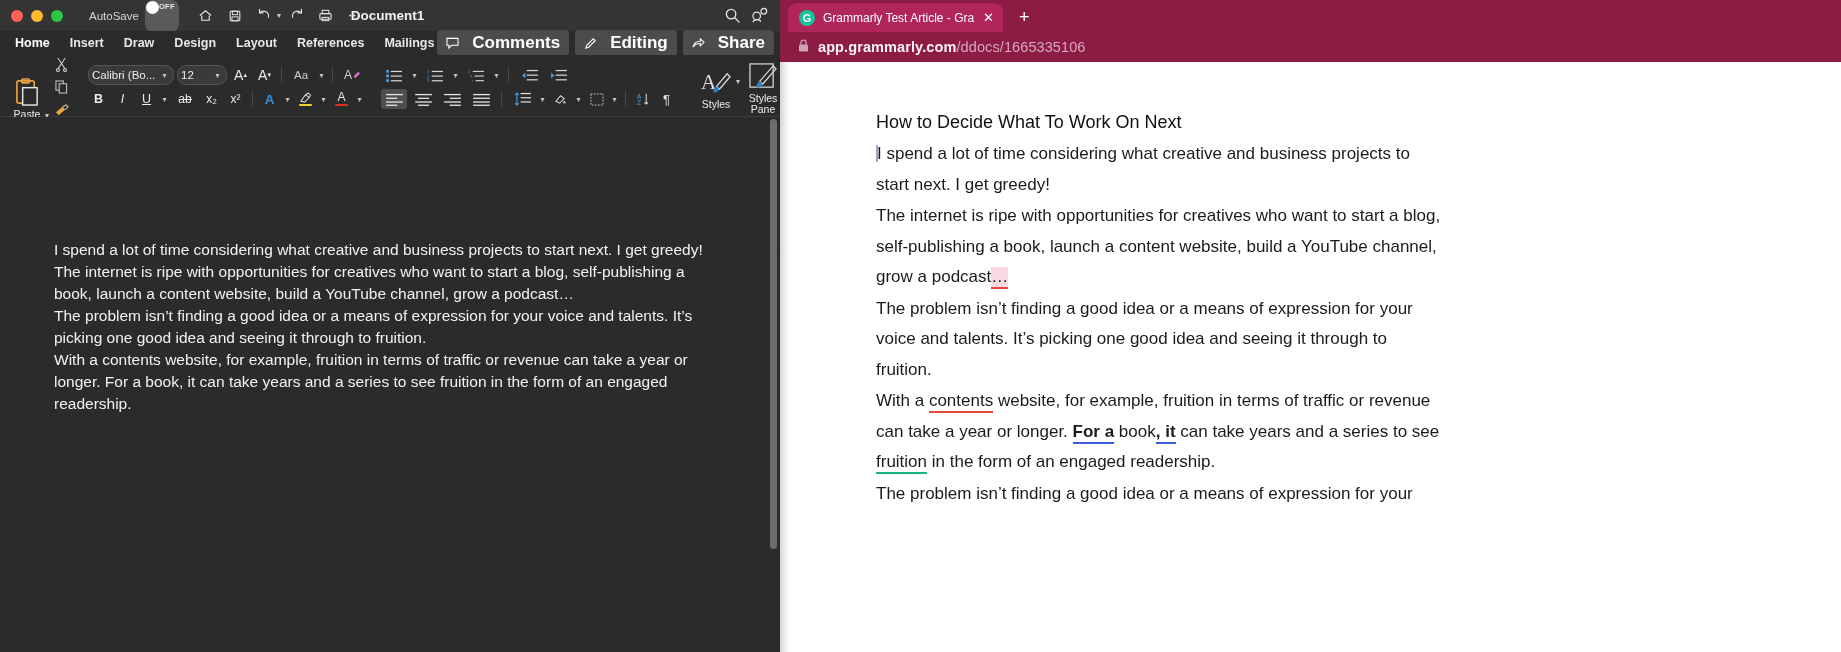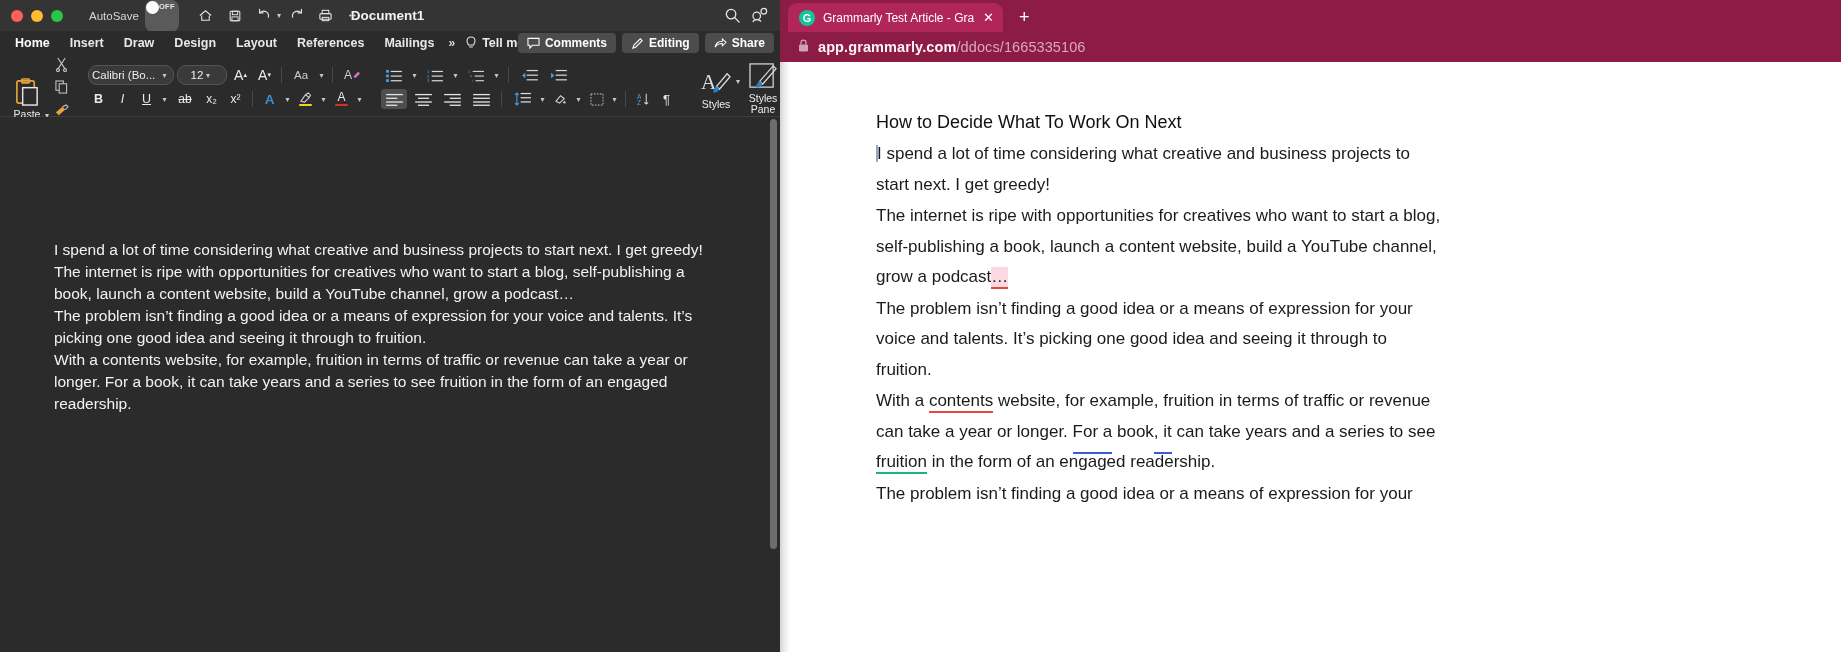--- a/index.html
+++ b/index.html
@@ -30,34 +30,34 @@
   .tb-right .ic { color:#e6e6e6; display:flex; }
 
   
   .w-tabs { height:24px; background:#2b2b2b; display:flex; align-items:center; padding-left:5px; position:relative;font-weight:bold; }
   .w-tab { color:#e8e8e8; font-size:12.5px; padding:0 10px; line-height:22px; white-space:nowrap; }
   .w-tab.active { color:#ffffff; position:relative; }
   .w-tab.active::after { content:""; position:absolute; left:8px; right:8px; bottom:-2px; height:1.5px; background:#b9b9b9; }
   .chev2 { color:#dcdcdc; font-size:12px; padding:0 4px; }
   .tellme { display:flex; align-items:center; gap:5px; color:#eaeaea; font-size:12.5px; padding-left:6px; }
   .tabs-right { position:absolute; right:6px; display:flex; gap:6px; align-items:center; }
-  .pill { display:flex; align-items:center; gap:5px; background:#4c4c4c; color:#fff; font-size:12px; padding:3px 9px; border-radius:4px; white-space:nowrap; }
+  .pill { display:flex; align-items:center; gap:13px; background:#4c4c4c; color:#fff; font-size:17px; padding:3px 9px; border-radius:4px; white-space:nowrap; }
 
   
   .w-ribbon { height:62px; background:#2b2b2b; display:flex; align-items:stretch; padding:3px 0 0 0; position:relative; border-bottom:1px solid #3d3d3d; }
   .rgroup { display:flex; align-items:center; padding:0 6px; height:100%; }
   .rsep { width:1px; background:#484848; margin:6px 2px; }
   .paste-blk { display:flex; flex-direction:column; align-items:center; justify-content:center; width:42px; color:#e9e9e9; font-size:10.5px; gap:1px; }
   .paste-row { display:flex; align-items:flex-end; }
   .clip-mini { display:flex; flex-direction:column; gap:3px; margin-left:2px; justify-content:center; }
   .font-rows { display:flex; flex-direction:column; gap:4px; }
   .frow { display:flex; align-items:center; gap:3px; }
   .combo { background:#3a3a3a; border:1px solid #555; border-radius:9px; height:20px; display:flex; align-items:center; padding:0 4px 0 3px; color:#ededed; font-size:11.5px; }
   .combo.fontname { width:86px; justify-content:space-between; }
-  .combo.fontsize { width:50px; justify-content:center; }
+  .combo.fontsize { width:50px; justify-content:space-between; }
   .combo .cv { overflow:hidden; white-space:nowrap; }
   .ibtn { width:21px; height:20px; display:flex; align-items:center; justify-content:center; color:#eaeaea; font-size:12.5px; border-radius:3px; }
   .ibtn.wide { width:26px; }
   .ibtn.sel { background:#4e4e4e; }
   .cdn { color:#c5c5c5; font-size:8px; width:9px; text-align:center; }
   .bigbtn { display:flex; flex-direction:column; align-items:center; justify-content:center; width:46px; color:#ededed; font-size:10.5px; gap:2px; height:100%; padding-top:3px; }
   .bigbtn .lbl { text-align:center; line-height:11px; }
   .ul-blue { color:#3a8fd4; }
   .u-line { display:block; height:2.5px; width:13px; margin-top:1px; border-radius:1px; }
 
@@ -85,21 +85,21 @@
   .g-page { position:relative; height:590px; background:#fff; overflow:hidden; }
   .g-gutter { position:absolute; left:0; top:0; bottom:0; width:10px;
     background:linear-gradient(90deg,#d4d4d4 0%, #ececec 45%, #ffffff 100%); }
   .g-title { font-size:15.5px; font-weight:bold; color:#1b1b1b; margin-top:21px; }
   .g-h2 { font-size:18px; font-weight:normal; color:#101010; margin-top:50px; }
   .g-body { margin-top:6px; font-size:17px; line-height:30.5px; color:#1b1b1b; width:570px; }
   .g-body p { margin:0 0 1px 0; }
   .g-caret { display:inline-block; width:2px; height:17px; background:#9aa4c4; vertical-align:-3px; margin-right:-1px; }
   .hl-pink { background:#fbd9e2; }
   .ul-red { border-bottom:2.5px solid #e8483c; padding-bottom:1px; }
-  .ul-blue2 { border-bottom:2.5px solid #3c5bd6; padding-bottom:11px; }
+  .ul-blue2 { border-bottom:2.5px solid #3c5bd6; padding-bottom:1px;font-weight:bold; }
   .ul-green { border-bottom:2.5px solid #18b584; padding-bottom:1px; }
   .g-clip { position:absolute; left:96px; top:0; right:0; bottom:0; overflow:hidden; }
 </style>
 </head>
 <body>
 
 <div class="screen">
 
   <div class="word-win">
 

